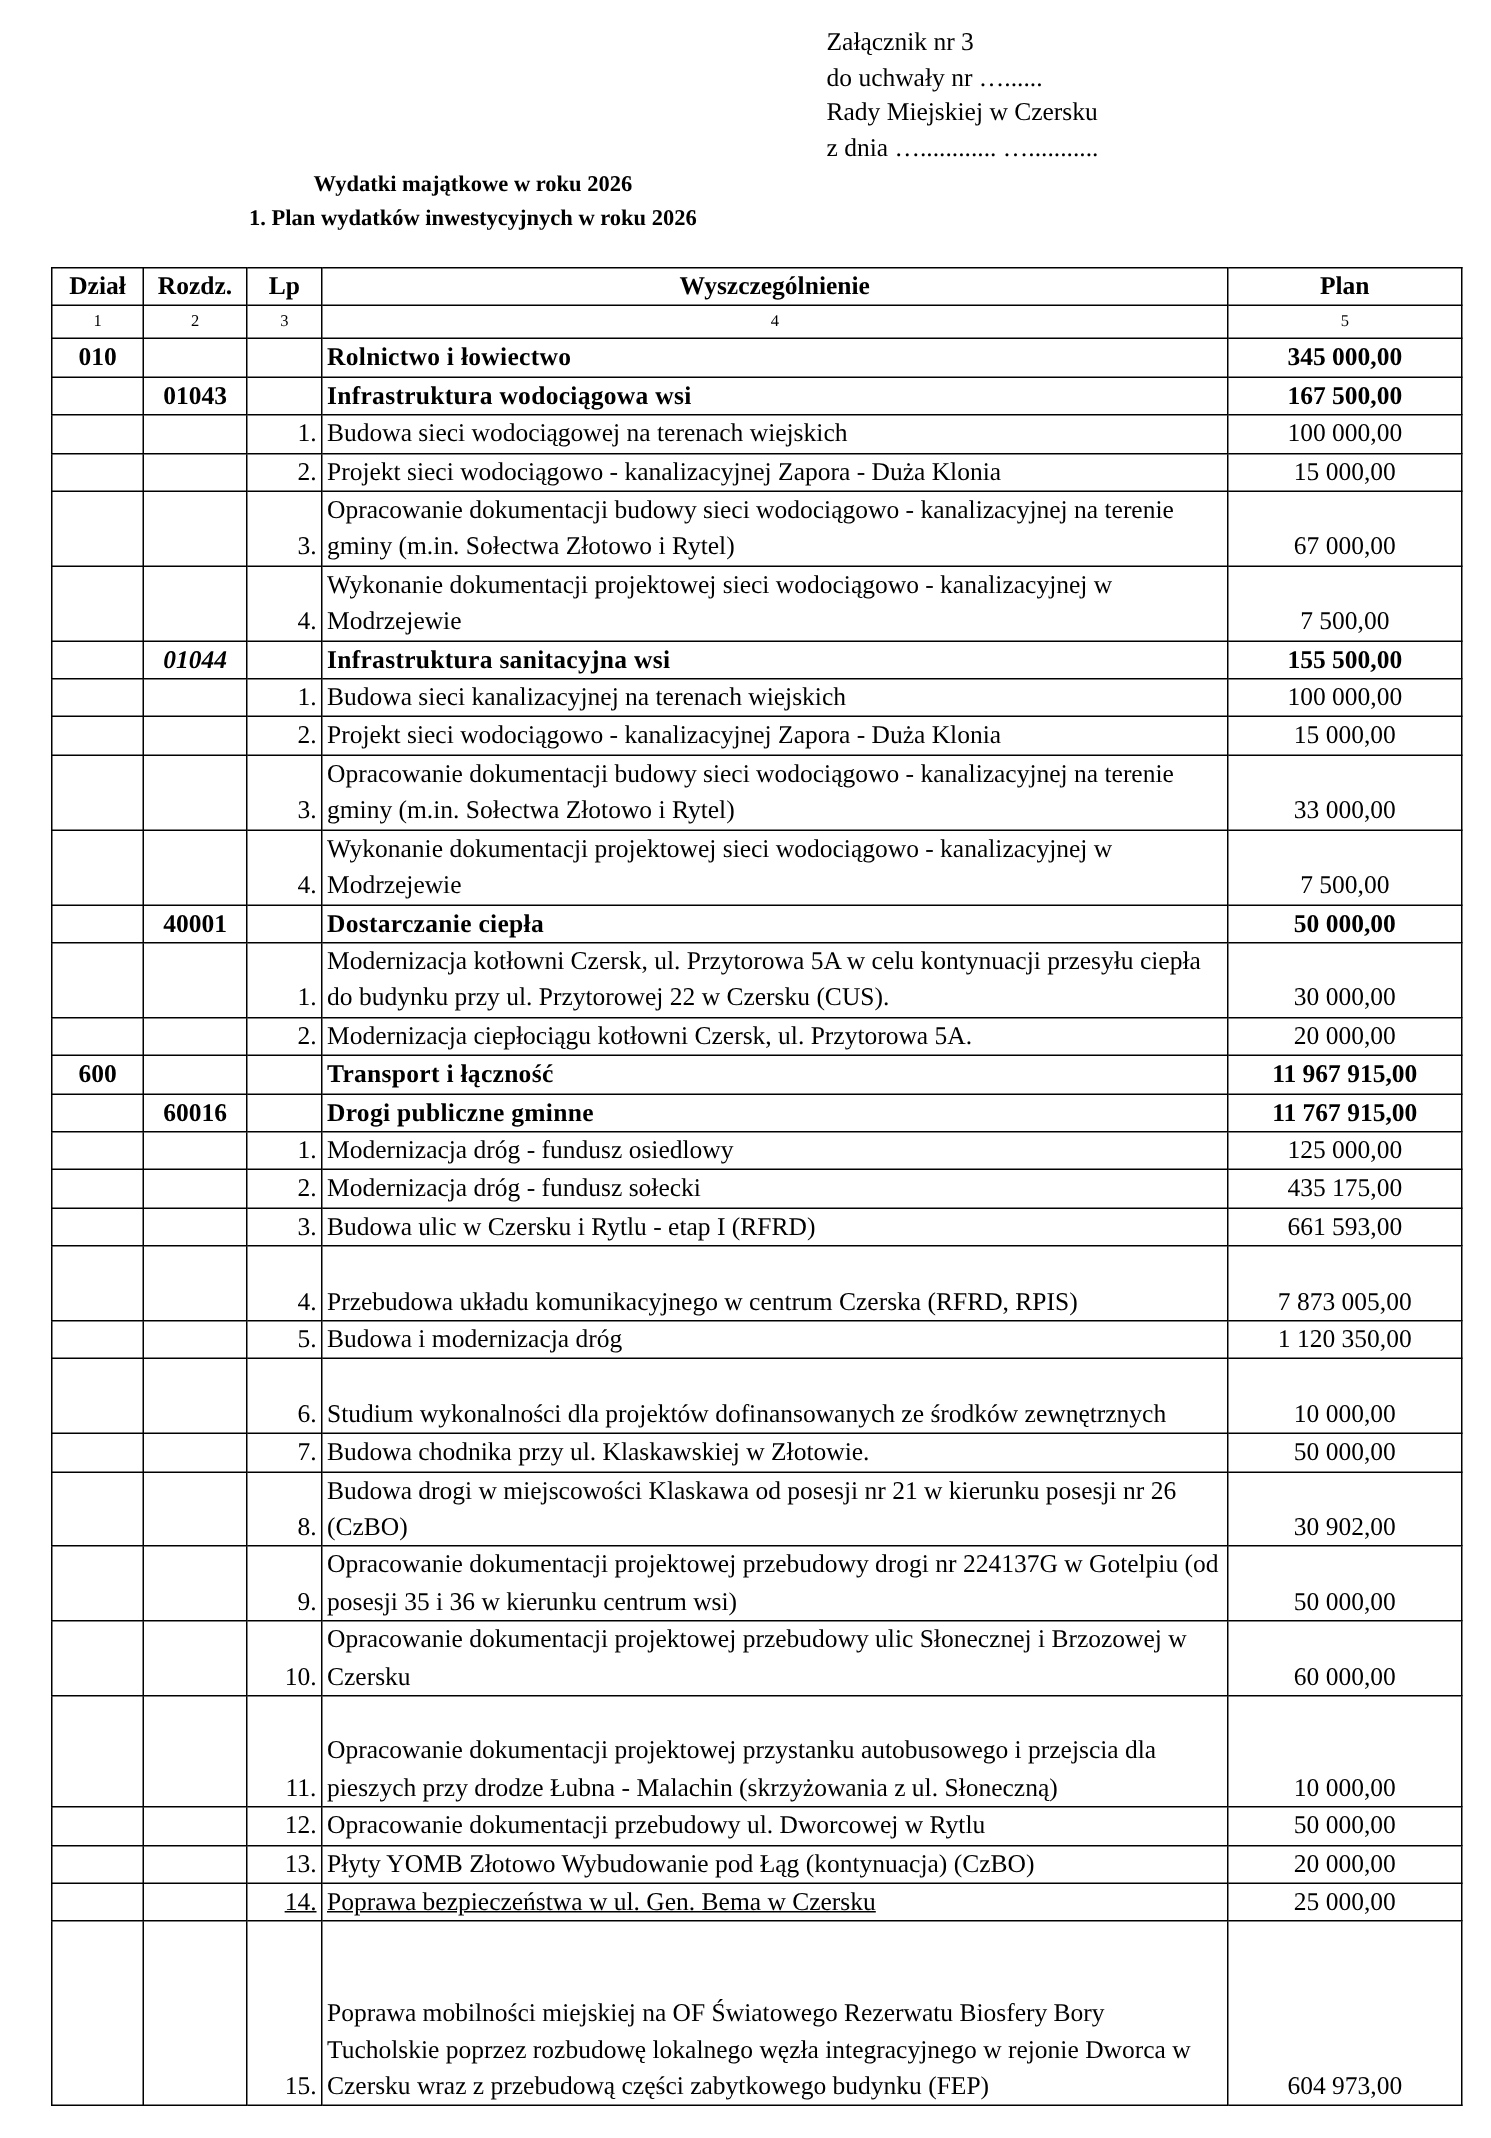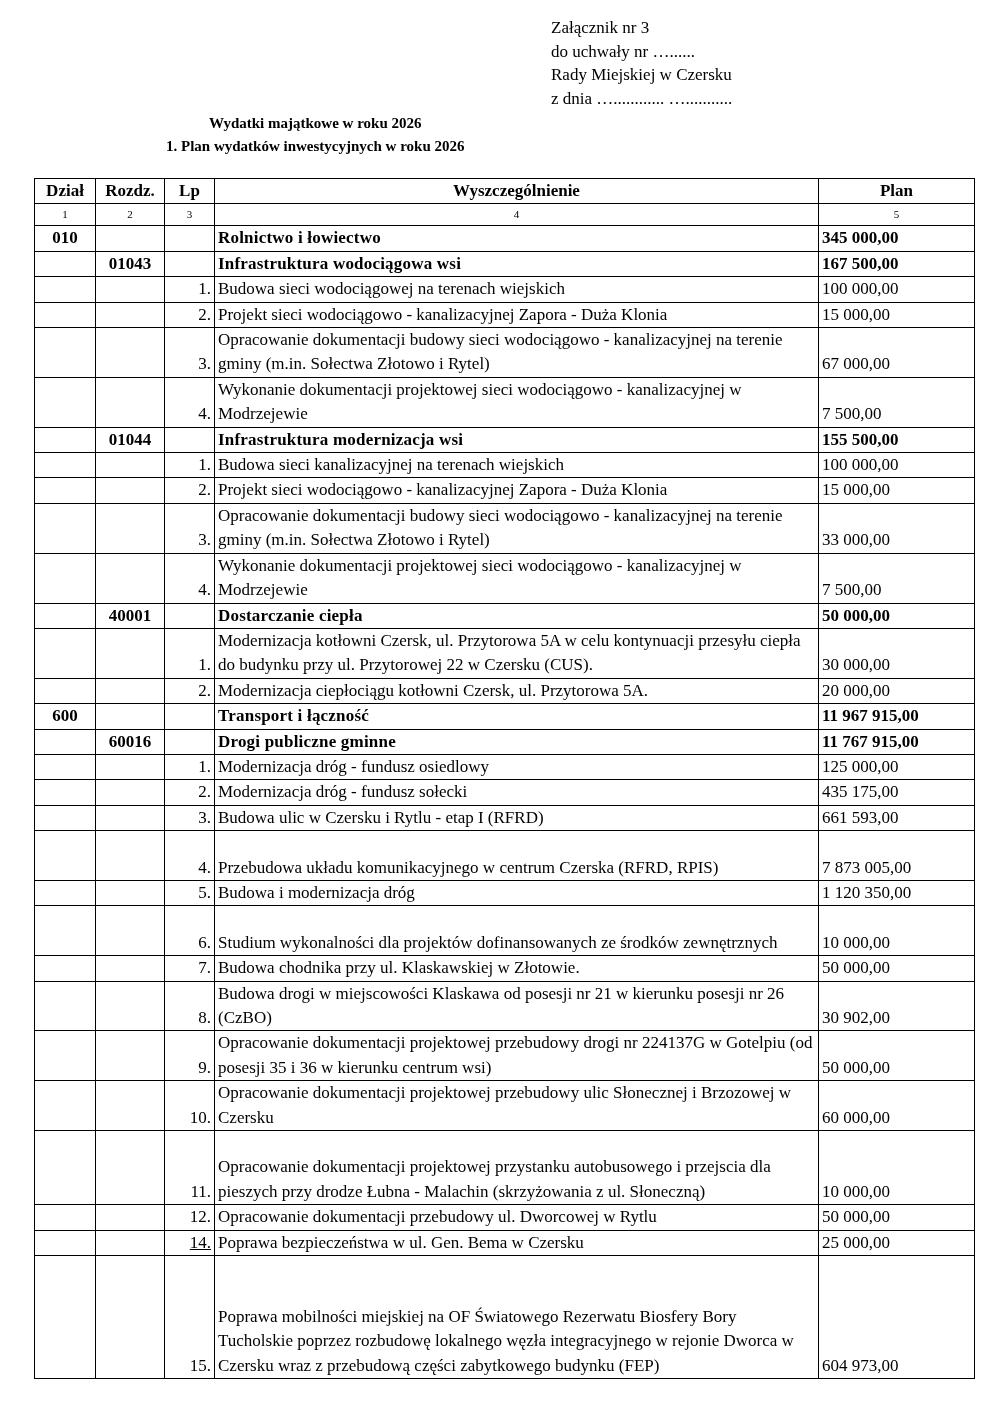--- a/index.html
+++ b/index.html
@@ -26,21 +26,21 @@
       border: 1.5px solid #000; padding: 0 3px;
       font-size: 17px; line-height: 24.4px; vertical-align: bottom;
       overflow: hidden;
     }
     table.plan th { font-weight: bold; text-align: center; height: 24px; }
     table.plan tr.colnums td { font-size: 11px; line-height: 21px; text-align: center; height: 21px; vertical-align: middle; }
     col.c1 { width: 61px; } col.c2 { width: 69px; } col.c3 { width: 50px; }
     col.c4 { width: 604px; } col.c5 { width: 156px; }
     td.dz, td.rz { text-align: center; font-weight: bold; }
     td.lp { text-align: right; padding-right: 22px; }
-    td.amt { text-align: left; white-space: nowrap; }
+    td.amt { text-align: center; white-space: nowrap; }
     tr.bold td { font-weight: bold; }
     td.desc { text-align: left; }
     tr.bold td.desc { letter-spacing: 0.2px; }
   </style>
 </head>
 <body>
 
 <div class="annex">
   <div>Załącznik nr 3</div>
   <div>do uchwały nr …......</div>
@@ -115,23 +115,23 @@
       </tr>
       <tr>
         <td class="dz" style="height: 48.8px;"></td>
         <td class="rz" style="height: 48.8px;"></td>
         <td class="lp" style="height: 48.8px;">4.</td>
         <td class="desc" style="height: 48.8px;">Wykonanie dokumentacji projektowej sieci wodociągowo - kanalizacyjnej w Modrzejewie</td>
         <td class="amt" style="height: 48.8px;">7 500,00</td>
       </tr>
       <tr class="bold">
         <td class="dz" style="height: 24.4px;"></td>
-        <td class="rz" style="height: 24.4px;">01044</td>
-        <td class="lp" style="height: 24.4px;"></td>
-        <td class="desc" style="height: 24.4px;">Infrastruktura modernizacja wsi</td>
+        <td class="rz" style="height: 24.4px; font-style: italic;">01044</td>
+        <td class="lp" style="height: 24.4px;"></td>
+        <td class="desc" style="height: 24.4px;">Infrastruktura sanitacyjna wsi</td>
         <td class="amt" style="height: 24.4px;">155 500,00</td>
       </tr>
       <tr>
         <td class="dz" style="height: 24.4px;"></td>
         <td class="rz" style="height: 24.4px;"></td>
         <td class="lp" style="height: 24.4px;">1.</td>
         <td class="desc" style="height: 24.4px;">Budowa sieci kanalizacyjnej na terenach wiejskich</td>
         <td class="amt" style="height: 24.4px;">100 000,00</td>
       </tr>
       <tr>
@@ -270,22 +270,29 @@
       <tr>
         <td class="dz" style="height: 24.4px;"></td>
         <td class="rz" style="height: 24.4px;"></td>
         <td class="lp" style="height: 24.4px;">12.</td>
         <td class="desc" style="height: 24.4px;">Opracowanie dokumentacji przebudowy ul. Dworcowej w Rytlu</td>
         <td class="amt" style="height: 24.4px;">50 000,00</td>
       </tr>
       <tr>
         <td class="dz" style="height: 24.4px;"></td>
         <td class="rz" style="height: 24.4px;"></td>
+        <td class="lp" style="height: 24.4px;">13.</td>
+        <td class="desc" style="height: 24.4px;">Płyty YOMB Złotowo Wybudowanie pod Łąg (kontynuacja) (CzBO)</td>
+        <td class="amt" style="height: 24.4px;">20 000,00</td>
+      </tr>
+      <tr>
+        <td class="dz" style="height: 24.4px;"></td>
+        <td class="rz" style="height: 24.4px;"></td>
         <td class="lp" style="height: 24.4px; text-decoration: underline;">14.</td>
-        <td class="desc" style="height: 24.4px;">Poprawa bezpieczeństwa w ul. Gen. Bema w Czersku</td>
+        <td class="desc" style="height: 24.4px; text-decoration: underline;">Poprawa bezpieczeństwa w ul. Gen. Bema w Czersku</td>
         <td class="amt" style="height: 24.4px;">25 000,00</td>
       </tr>
       <tr>
         <td class="dz" style="height: 122px;"></td>
         <td class="rz" style="height: 122px;"></td>
         <td class="lp" style="height: 122px;">15.</td>
         <td class="desc" style="height: 122px;">Poprawa mobilności miejskiej na OF Światowego Rezerwatu Biosfery Bory Tucholskie poprzez rozbudowę lokalnego węzła integracyjnego w rejonie Dworca w Czersku wraz z przebudową części zabytkowego budynku (FEP)</td>
         <td class="amt" style="height: 122px;">604 973,00</td>
       </tr>
     </tbody>

